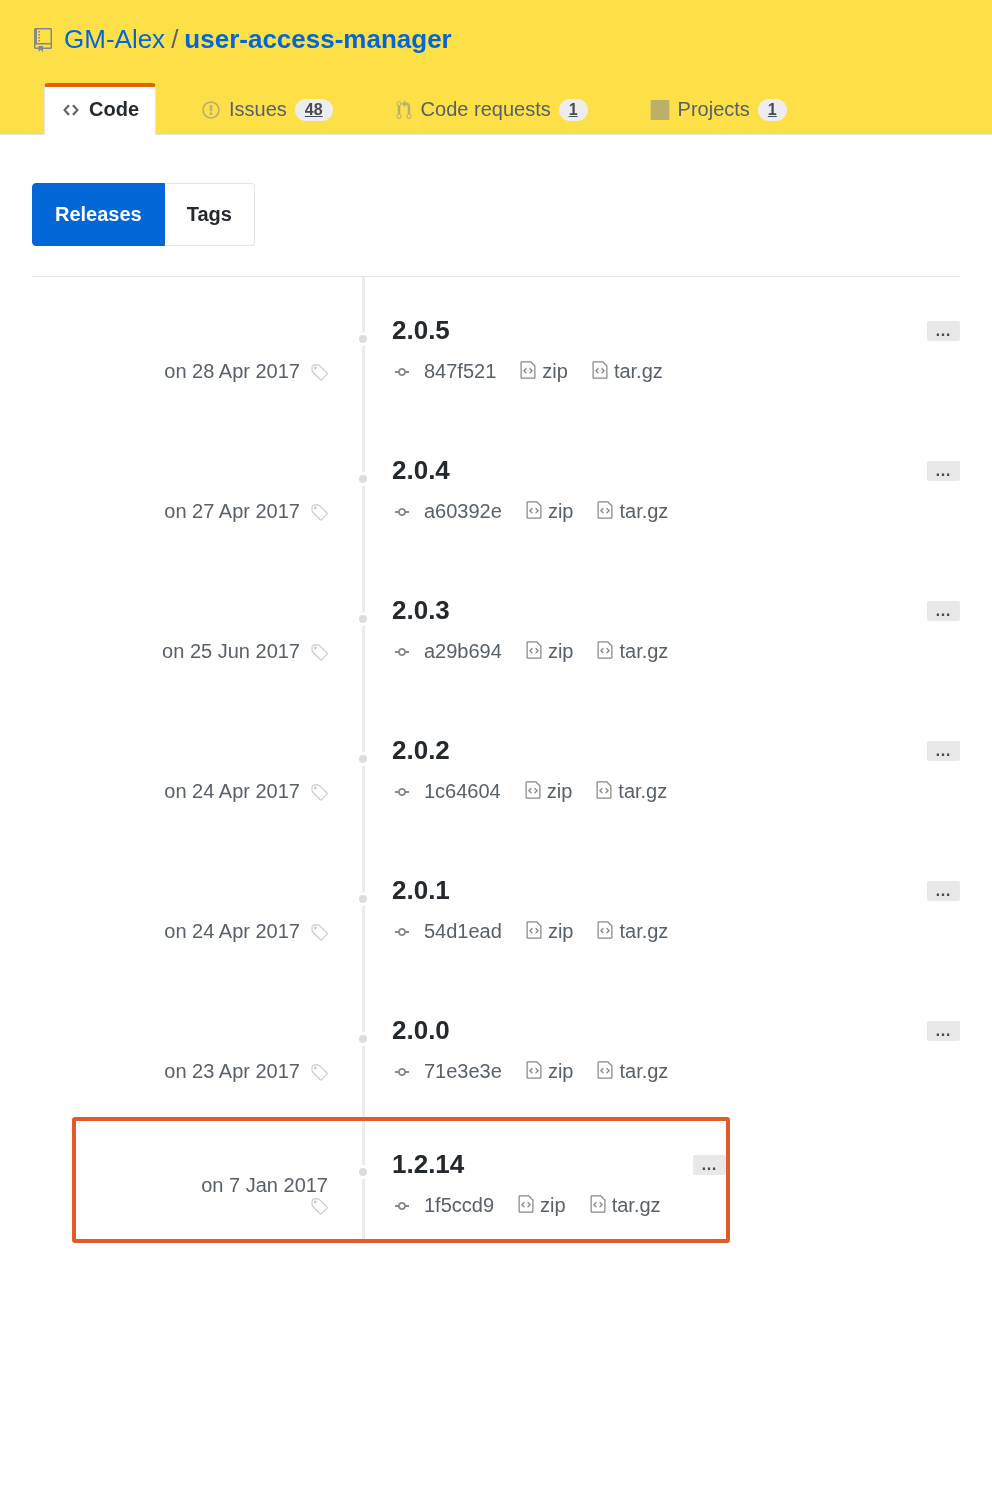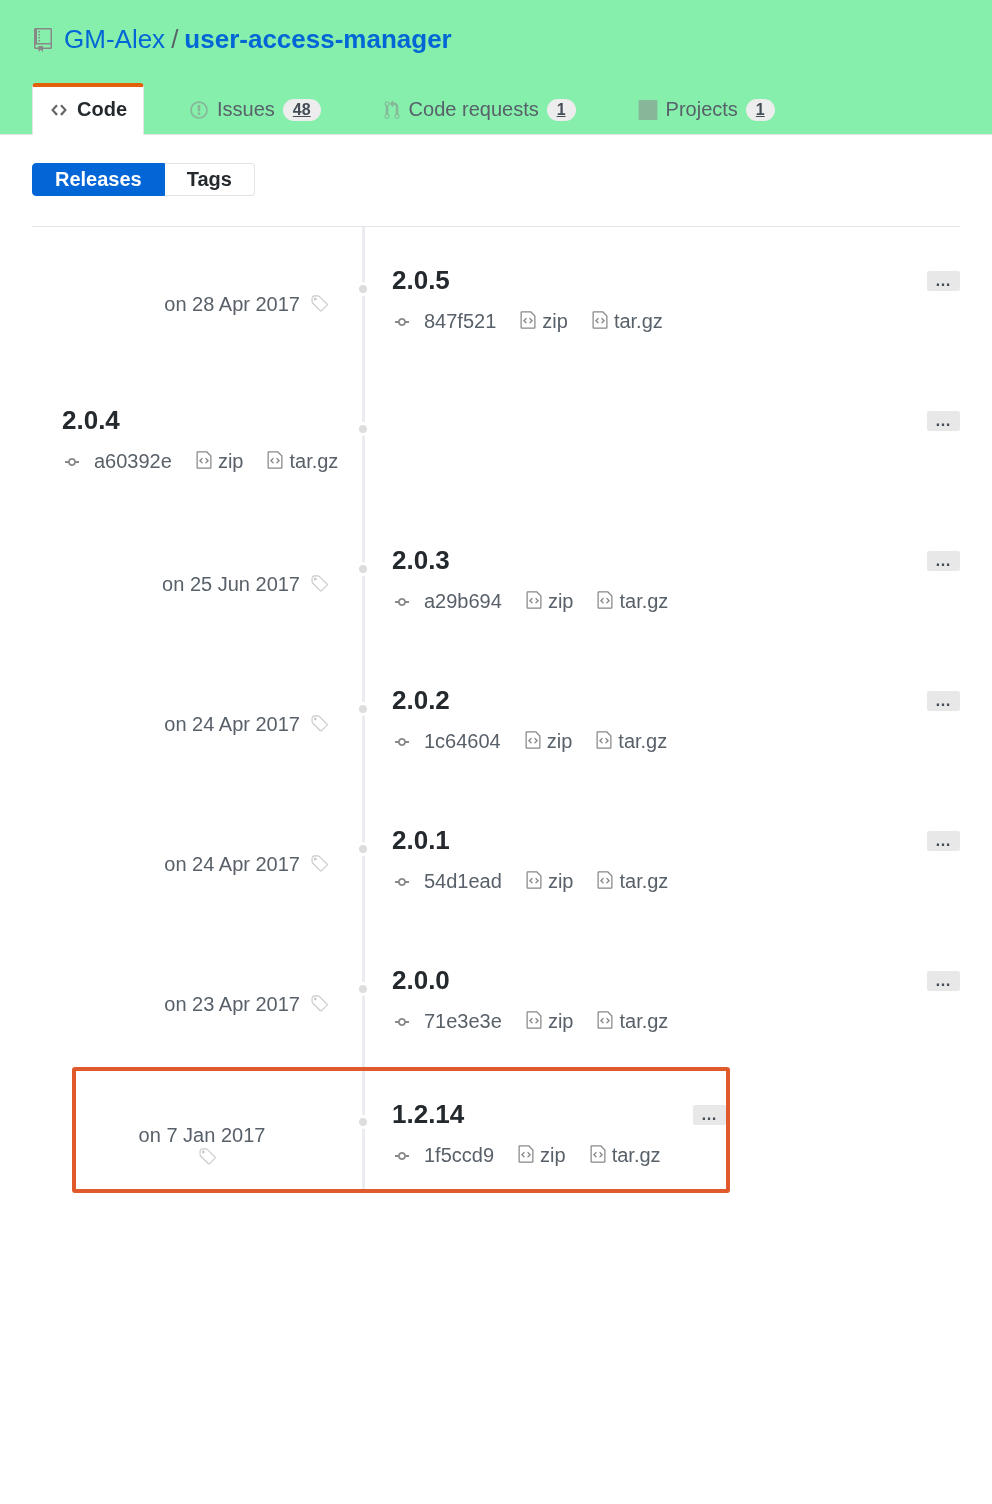--- a/index.html
+++ b/index.html
@@ -3,21 +3,21 @@
 <meta charset="utf-8">
 <style>
 * { box-sizing: border-box; margin: 0; padding: 0; }
 body {
   font-family: -apple-system, BlinkMacSystemFont, "Segoe UI", Helvetica, Arial, sans-serif;
   background: #fff;
   color: #24292e;
   width: 992px;
 }
 .header {
-  background: #86efac;
+  background: #fde047;
   padding: 24px 32px 0;
   border-bottom: 1px solid #e1e4e8;
 }
 .breadcrumb {
   display: flex;
   align-items: center;
   font-size: 26px;
   color: #0366d6;
   margin-bottom: 28px;
 }
@@ -39,45 +39,47 @@
   margin-bottom: -1px;
 }
 .tab.active {
   color: #24292e;
   font-weight: 600;
   background: #fff;
   border-color: #e1e4e8;
   border-top: 4px solid #e36209;
   border-radius: 4px 4px 0 0;
   padding-top: 11px;
+  margin-left: 12px;
 }
 .tab .icon { margin-right: 8px; opacity: .55; }
 .tab.active .icon { opacity: .9; }
 .counter {
   background: #ededed;
   color: #444d56;
   border-radius: 20px;
   padding: 2px 10px;
   font-size: 16px;
   font-weight: 600;
   margin-left: 8px;
   text-decoration: underline;
 }
 .subnav {
   display: flex;
   margin: 28px 32px 0;
 }
 .subnav button {
   font-size: 20px;
   font-weight: 600;
-  padding: 4px 22px;
+  padding: 19px 22px;
   border: 1px solid #e1e4e8;
   background: #fff;
   color: #24292e;
   cursor: pointer;
+  margin-top: 20px;
 }
 .subnav button.active {
   background: #0366d6;
   color: #fff;
   border-color: #0366d6;
 }
 .subnav button:first-child { border-radius: 4px 0 0 4px; }
 .subnav button:last-child { border-radius: 0 4px 4px 0; border-left: none; }
 .releases {
   margin: 30px 32px 0;
@@ -106,21 +108,21 @@
   padding-bottom: 22px;
 }
 .release.highlighted .left { width: 286px; flex-direction: column; }
 .release .left {
   width: 330px;
   text-align: right;
   padding-right: 34px;
   color: #586069;
   font-size: 20px;
   display: flex;
-  align-items: center;
+  align-items: flex-end;
   justify-content: flex-end;
   padding-top: 10px;
 }
 .release .left .tag-ic { margin-left: 10px; opacity: .45; }
 .dot {
   position: absolute;
   left: 324px;
   top: 55px;
   width: 14px;
   height: 14px;
@@ -256,20 +258,28 @@
             <span class="dl">
               <svg width="16" height="20" viewBox="0 0 12 16" fill="#888">
                 <path d="M8.5 1H1a1 1 0 00-1 1v12a1 1 0 001 1h10a1 1 0 001-1V4.5L8.5 1zM11 14H1V2h7l3 3v9zM5 6.98L3.5 8.5 5 10l-.5 1L2 8.5 4.5 6l.5.98zM7.5 6L10 8.5 7.5 11l-.5-.98L8.5 8.5 7 7l.5-1z"></path>
               </svg>
               <span>tar.gz</span>
             </span>
           </div>
         </div>
       </div>
       <div class="release">
+        <div class="left">
+          <span>on 27 Apr 2017</span>
+          <span class="tag-ic">
+            <svg width="18" height="20" viewBox="0 0 14 16" fill="#888">
+              <path d="M7.73 1.73C7.26 1.26 6.62 1 5.96 1H3.5C2.13 1 1 2.13 1 3.5v2.47c0 .66.27 1.3.73 1.77l6.06 6.06c.39.39 1.02.39 1.41 0l4.59-4.59a.996.996 0 000-1.41L7.73 1.73zM2.38 7.09c-.31-.3-.47-.7-.47-1.13V3.5c0-.88.72-1.59 1.59-1.59h2.47c.42 0 .82.16 1.13.47l6.14 6.13-4.73 4.73-6.13-6.15zM3.01 3h2v2H3V3h.01z"></path>
+            </svg>
+          </span>
+        </div>
         <span class="dot"></span>
         <div class="right">
           <div class="version">
             <h3>2.0.4</h3>
             <span class="ellipsis">…</span>
           </div>
           <div class="meta">
             <span class="commit">
               <svg width="20" height="16" viewBox="0 0 14 16" fill="#888">
                 <path d="M10.86 7c-.45-1.72-2-3-3.86-3-1.86 0-3.41 1.28-3.86 3H0v2h3.14c.45 1.72 2 3 3.86 3 1.86 0 3.41-1.28 3.86-3H14V7h-3.14zM7 10.2c-1.22 0-2.2-.98-2.2-2.2 0-1.22.98-2.2 2.2-2.2 1.22 0 2.2.98 2.2 2.2 0 1.22-.98 2.2-2.2 2.2z"></path>

